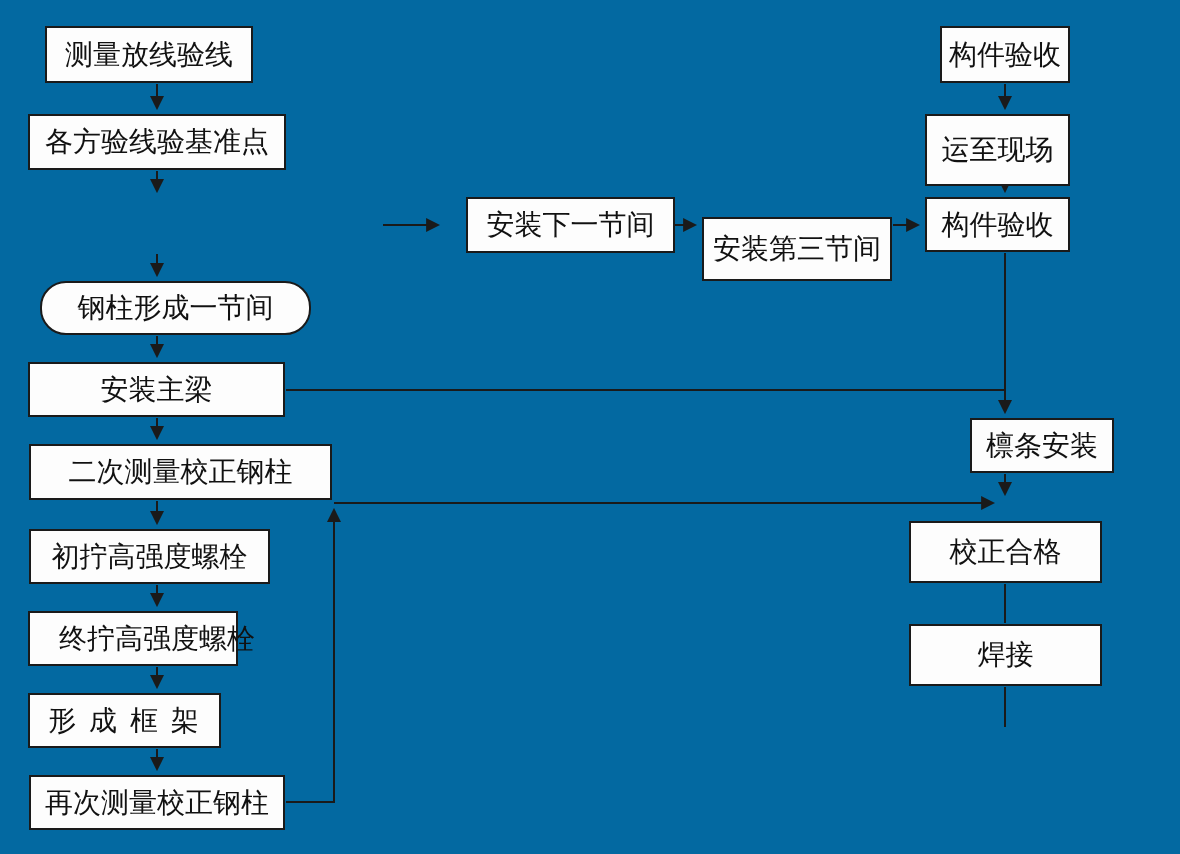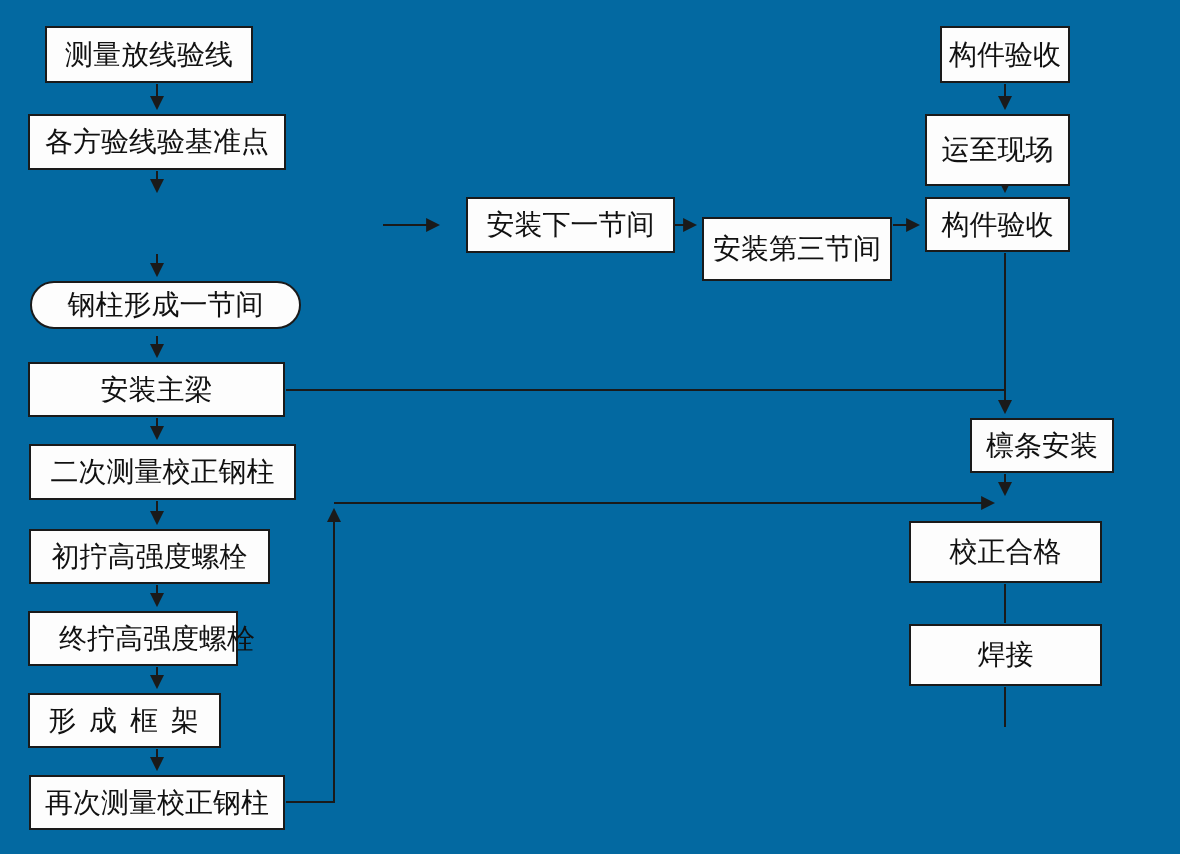--- a/index.html
+++ b/index.html
@@ -71,23 +71,23 @@
     <line x1="1005" y1="584" x2="1005" y2="623" stroke="#1a1a1a" stroke-width="2"></line>
     <line x1="1005" y1="687" x2="1005" y2="727" stroke="#1a1a1a" stroke-width="2"></line>
 
     <line x1="286" y1="802" x2="334" y2="802" stroke="#1a1a1a" stroke-width="2"></line>
     <line x1="334" y1="803" x2="334" y2="510" stroke="#1a1a1a" stroke-width="2" marker-end="url(#arrow)"></line>
     <line x1="334" y1="503" x2="993" y2="503" stroke="#1a1a1a" stroke-width="2" marker-end="url(#arrow)"></line>
   </svg>
 
   <div class="node" style="left:45px;  top:26px;  width:208px; height:57px;">测量放线验线</div>
   <div class="node" style="left:28px;  top:114px; width:258px; height:56px;">各方验线验基准点</div>
-  <div class="node" style="left:30px;  top:281px; width:271px; height:48px;border-radius:26px;">钢柱形成一节间</div>
+  <div class="node" style="left:40px;  top:281px; width:271px; height:54px;border-radius:26px;">钢柱形成一节间</div>
   <div class="node" style="left:28px;  top:362px; width:257px; height:55px;">安装主梁</div>
-  <div class="node" style="left:29px;  top:444px; width:267px; height:56px;">二次测量校正钢柱</div>
+  <div class="node" style="left:29px;  top:444px; width:303px; height:56px;">二次测量校正钢柱</div>
   <div class="node" style="left:29px;  top:529px; width:241px; height:55px;text-align:center;">初拧高强度螺栓</div>
   <div class="node" style="left:28px;  top:611px; width:210px; height:55px;padding-left:48px;">终拧高强度螺栓</div>
   <div class="node spaced" style="left:28px; top:693px; width:193px; height:55px;">形 成 框 架</div>
   <div class="node" style="left:29px;  top:775px; width:256px; height:55px;">再次测量校正钢柱</div>
 
   <div class="node" style="left:445px; top:197px; width:209px; height:56px;margin-left:21px;">安装下一节间</div>
   <div class="node" style="left:702px; top:197px; width:190px; height:64px;margin-top:20px;">安装第三节间</div>
 
   <div class="node" style="left:940px; top:26px;  width:130px; height:57px;">构件验收</div>
   <div class="node" style="left:925px; top:114px; width:145px; height:72px;">运至现场</div>

